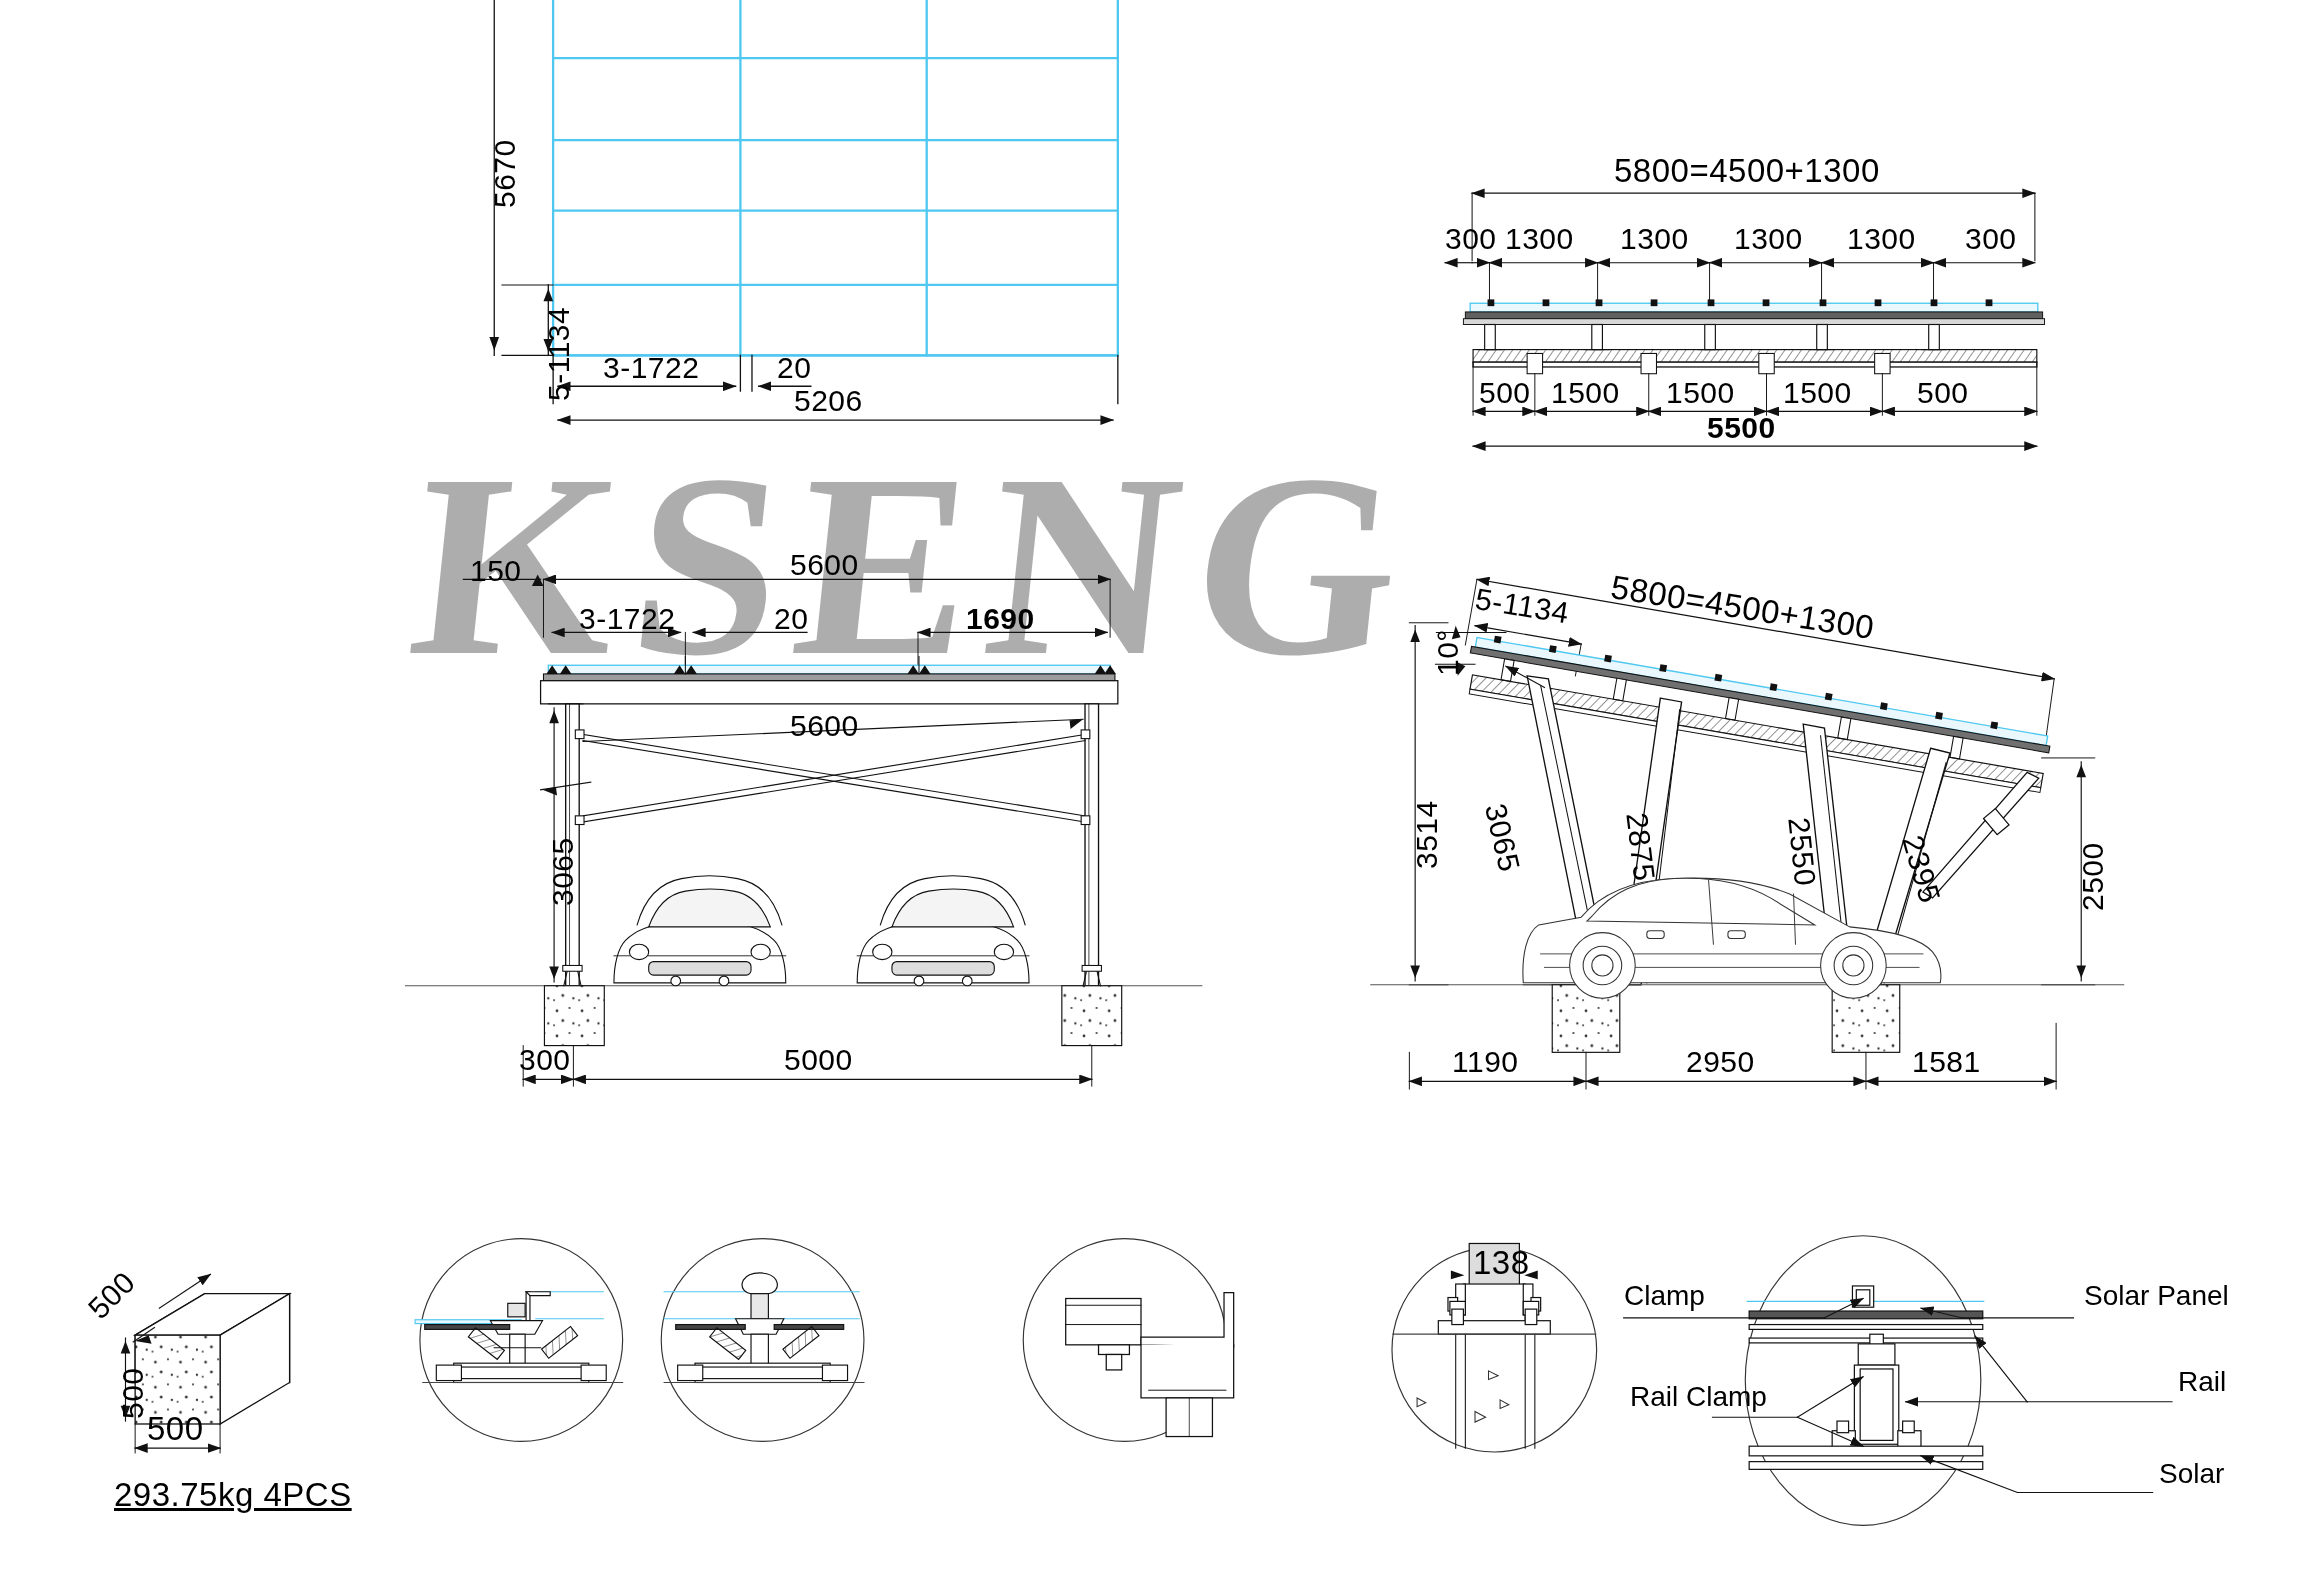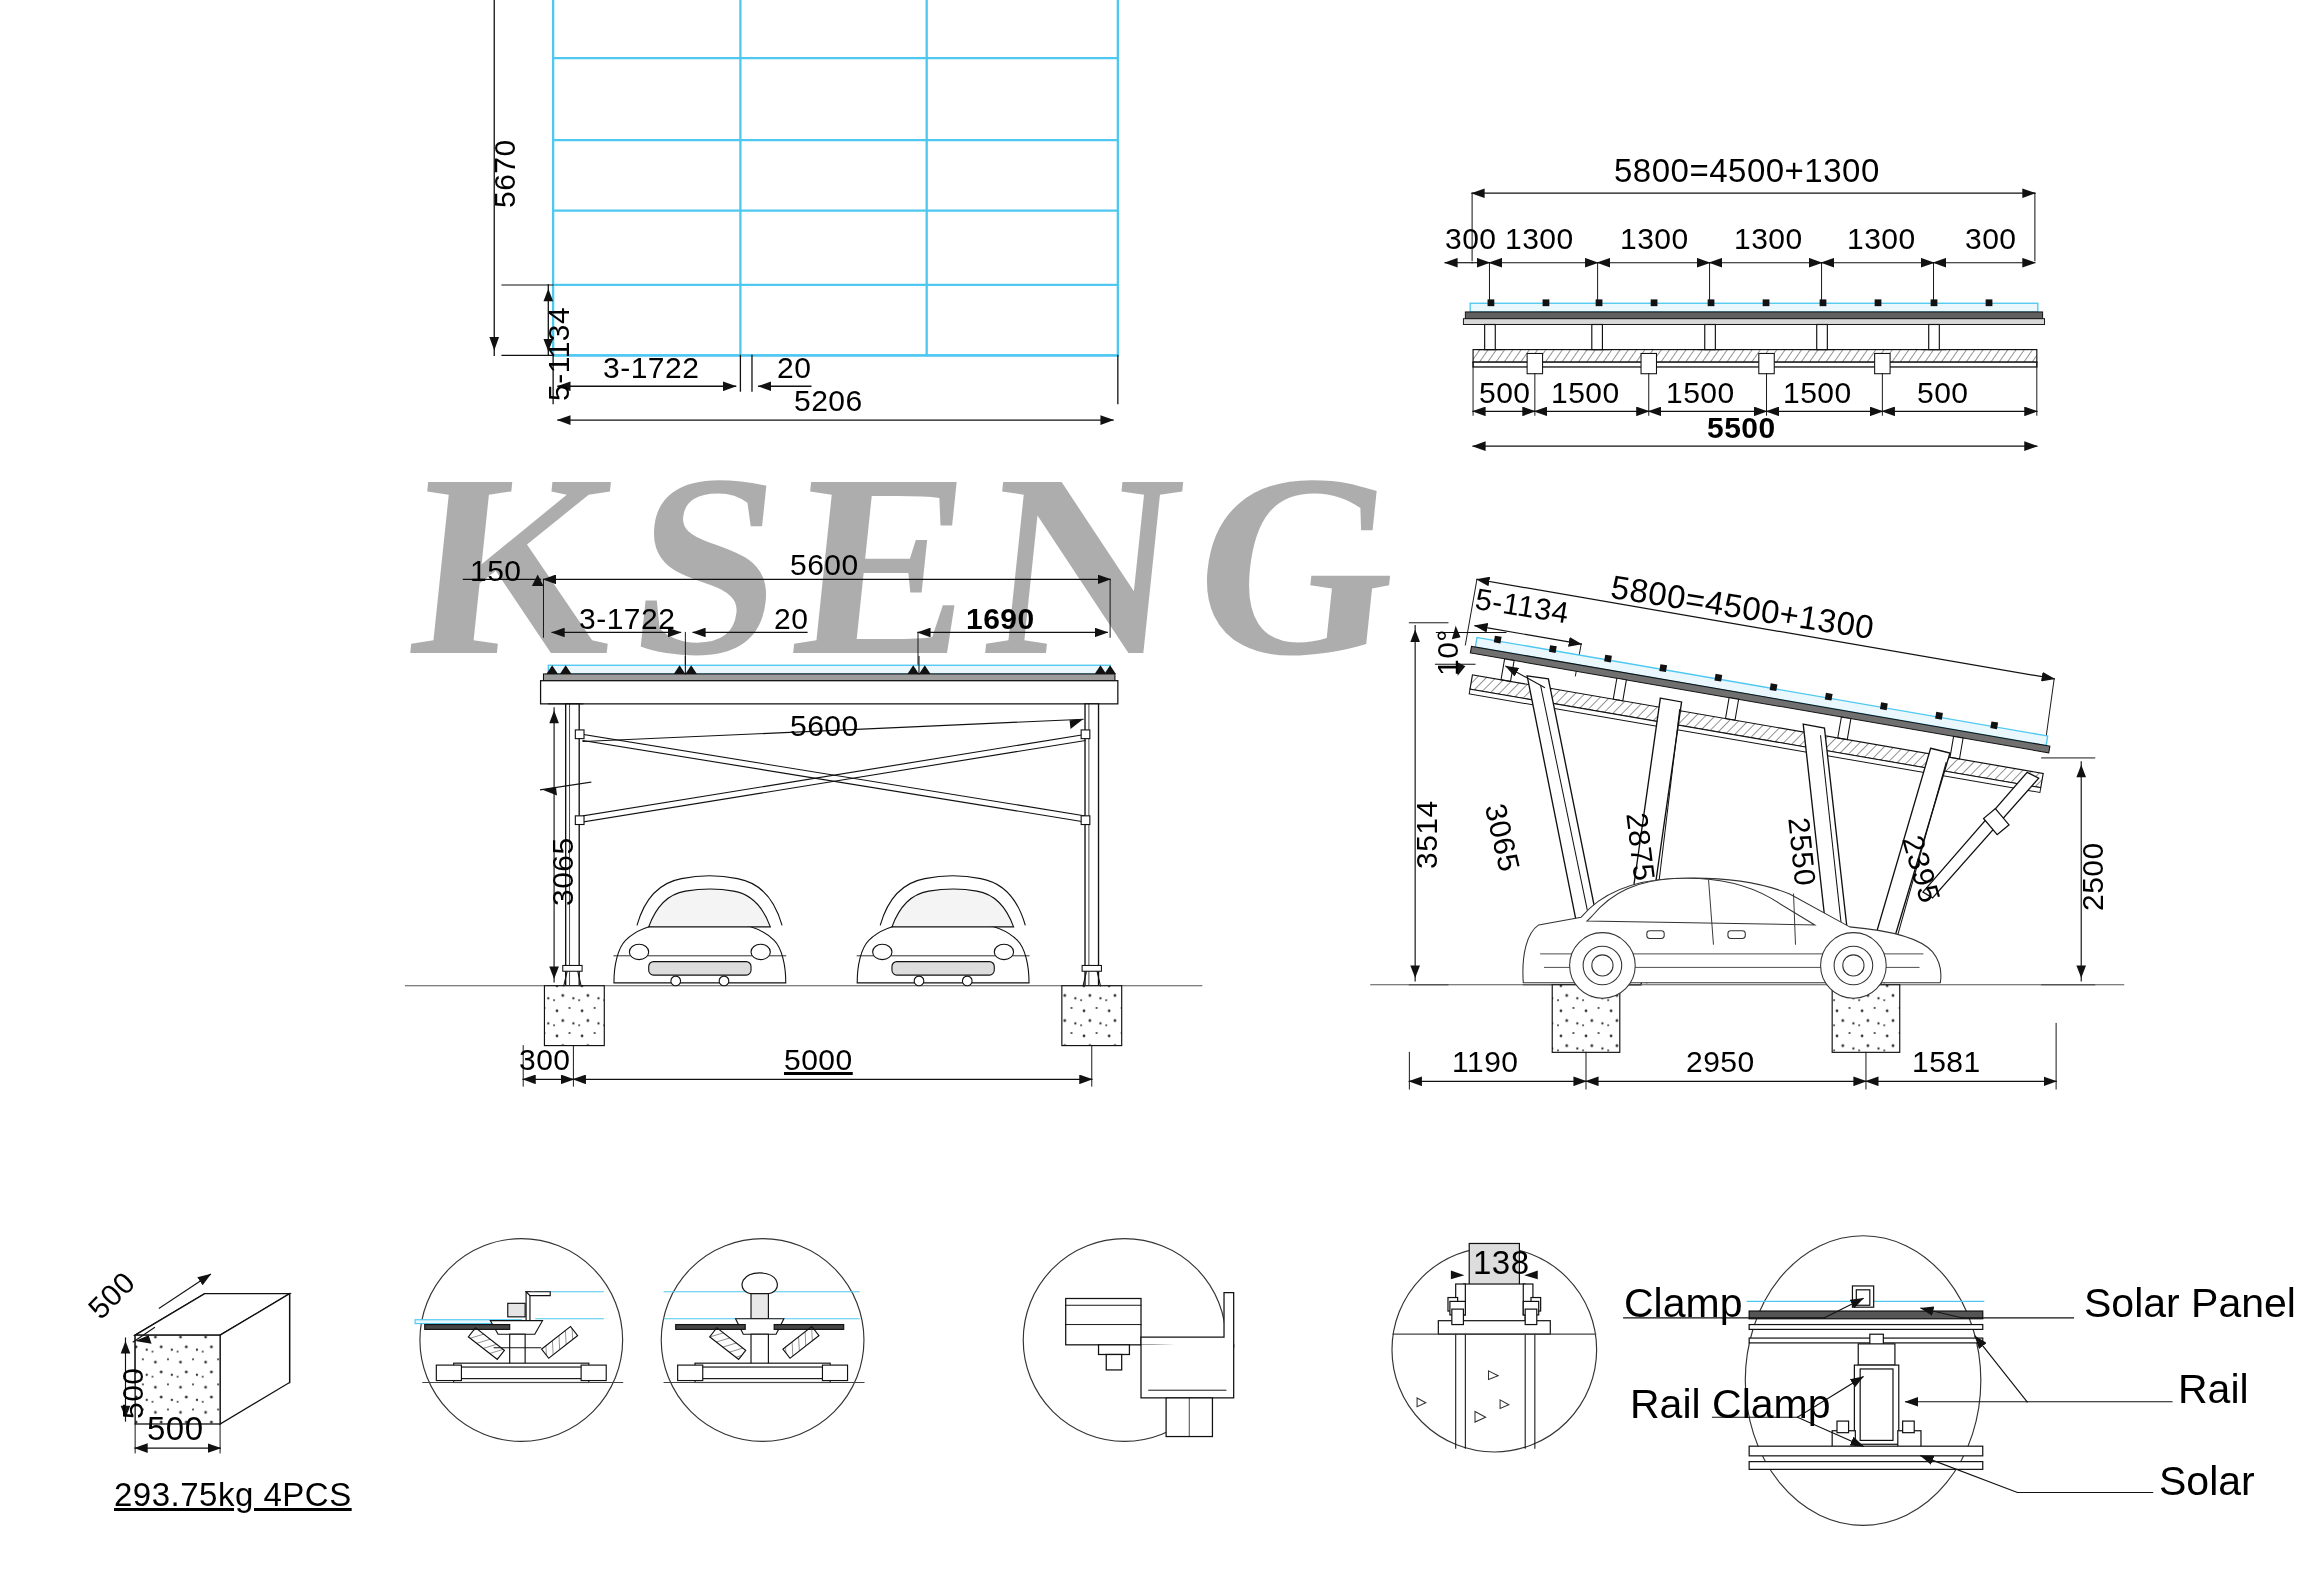--- a/index.html
+++ b/index.html
@@ -10,21 +10,21 @@
   }
   .stage{position:absolute;left:0;top:0;width:2310px;height:1595px;}
   svg.layer{position:absolute;left:0;top:0;width:2310px;height:1595px;overflow:visible;}
   .dimtxt{
     position:absolute;font-family:"Liberation Sans", sans-serif;
     font-size:30px;letter-spacing:0.5px;white-space:nowrap;color:#000;
     line-height:1;
   }
   .dimtxt.big{font-size:33px;}
   .rot90{transform-origin:0 0;transform:rotate(-90deg);}
-  .lbl{position:absolute;font-size:41px;white-space:nowrap;}
+  .lbl{position:absolute;font-size:28px;white-space:nowrap;}
   .wmk{
     position:absolute;font-family:"Liberation Serif", serif;
     color:rgba(60,60,60,0.42);font-size:261px;font-weight:700;
     letter-spacing:17.4px;user-select:none;
     transform:skewX(-6deg);
   }
 </style>
 </head>
 <body>
 
@@ -598,21 +598,21 @@
   <div class="dimtxt" style="left:1707px;top:413px;font-weight:bold;">5500</div>
 
   <div class="dimtxt" style="left:470px;top:550px;margin-top:6px;">150</div>
   <div class="dimtxt" style="left:790px;top:550px;">5600</div>
   <div class="dimtxt" style="left:579px;top:604px;">3-1722</div>
   <div class="dimtxt" style="left:774px;top:604px;">20</div>
   <div class="dimtxt" style="left:966px;top:604px;font-weight:bold;">1690</div>
   <div class="dimtxt" style="left:790px;top:711px;">5600</div>
   <div class="dimtxt rot90" style="left:548px;top:906px;">3065</div>
   <div class="dimtxt" style="left:519px;top:1045px;">300</div>
-  <div class="dimtxt" style="left:784px;top:1045px;text-decoration:underline;">5000</div>
+  <div class="dimtxt" style="left:784px;top:1045px;">5000</div>
 
   <div class="dimtxt rot90" style="left:1433px;top:676px;">10°</div>
   <div class="dimtxt" style="left:1478px;top:584px;transform:rotate(9deg);transform-origin:0 0;">5-1134</div>
   <div class="dimtxt big" style="left:1614px;top:570px;transform:rotate(9deg);transform-origin:0 0;">5800=4500+1300</div>
   <div class="dimtxt rot90" style="left:1412px;top:869px;">3514</div>
   <div class="dimtxt" style="left:1509px;top:801px;transform:rotate(77deg);transform-origin:0 0;">3065</div>
   <div class="dimtxt" style="left:1651px;top:811px;transform:rotate(83deg);transform-origin:0 0;">2875</div>
   <div class="dimtxt" style="left:1813px;top:816px;transform:rotate(84deg);transform-origin:0 0;">2550</div>
   <div class="dimtxt" style="left:1926px;top:832px;transform:rotate(74deg);transform-origin:0 0;">2395</div>
   <div class="dimtxt rot90" style="left:2078px;top:911px;">2500</div>

